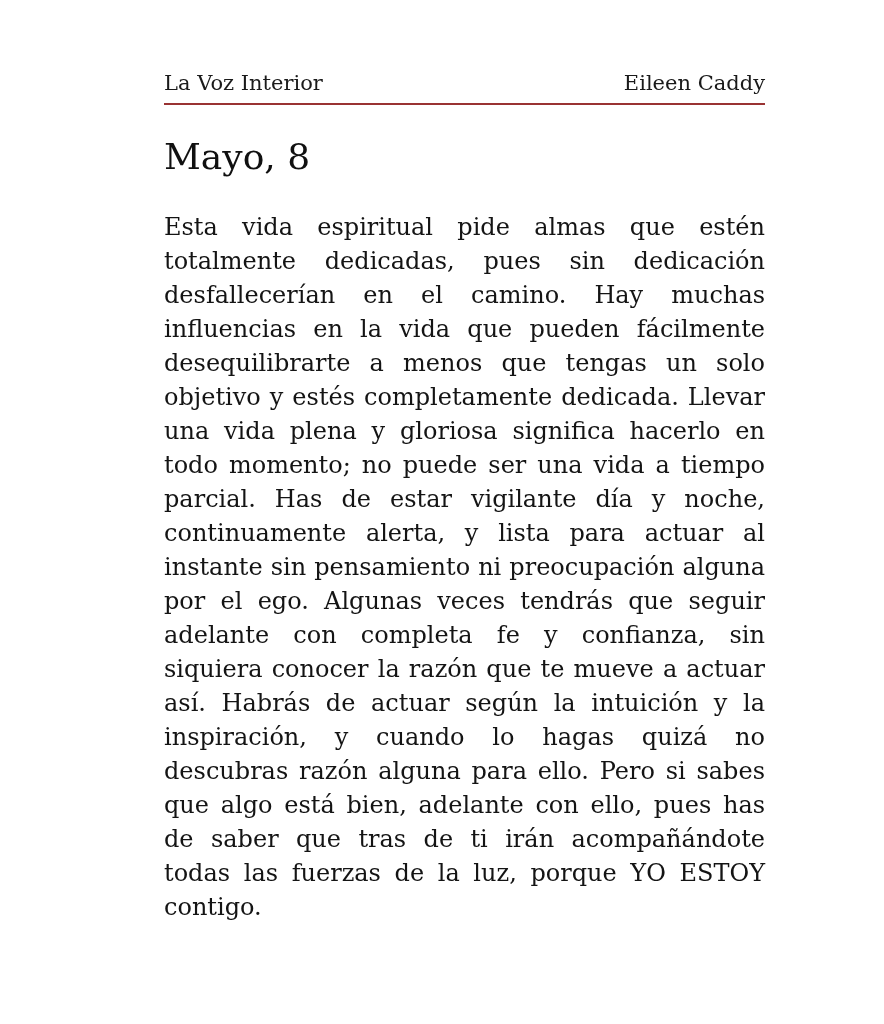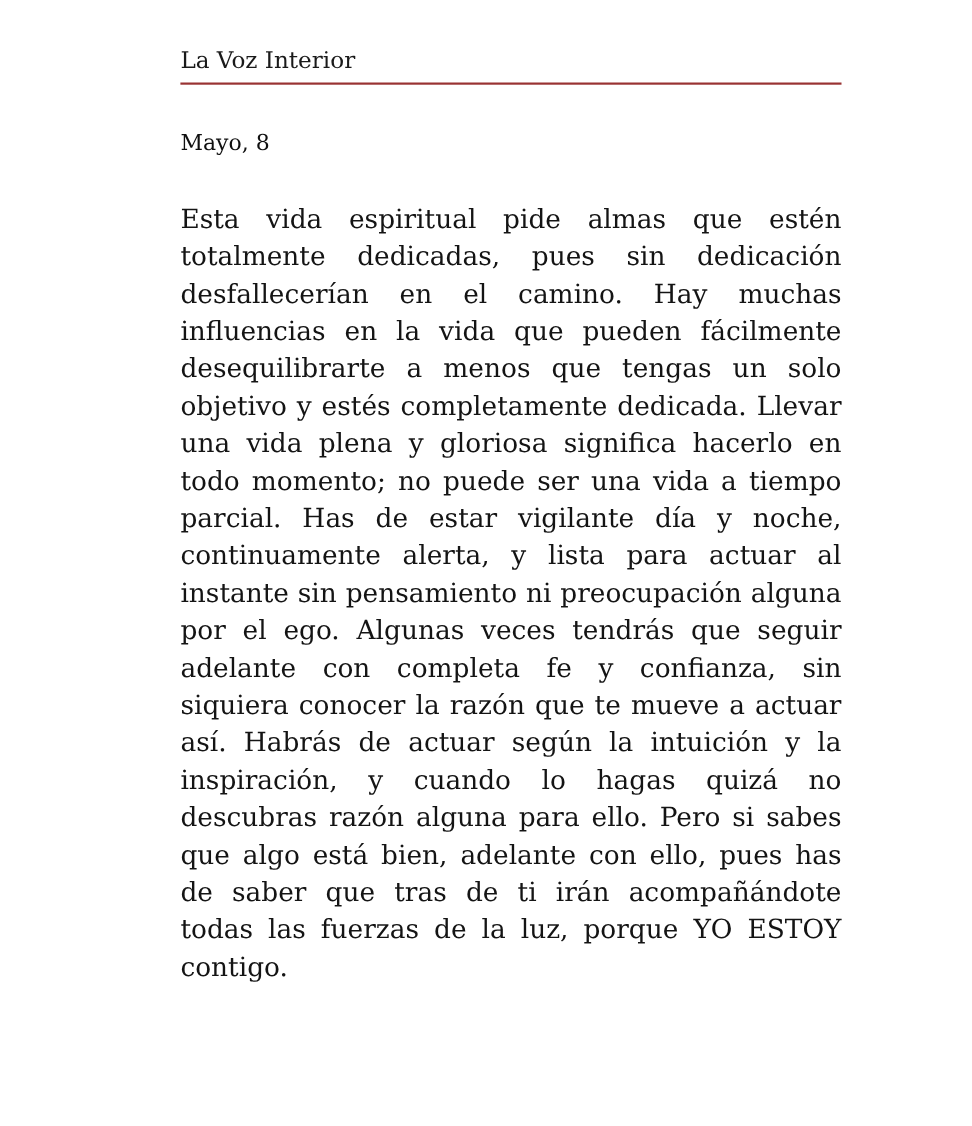--- a/index.html
+++ b/index.html
@@ -21,31 +21,31 @@
   }
   .content{
     position:absolute;
     left:164px; top:0;
     width:601px;
   }
   .running-header{
     display:flex;
     justify-content:space-between;
     align-items:baseline;
-    padding-top:42px;
+    padding-top:70px;
     padding-bottom:7px;
     border-bottom:2px solid var(--rule-color);
     font-size:21px;
     line-height:26px;
     color:#1a1a1a;
     gap:15px;
   }
   .date-heading{
     margin-top:36px;
-    font-size:20px;
+    font-size:36px;
     line-height:32px;
     font-weight:normal;
     color:#101010;
   }
   .body-text{
     margin-top:37px;
     font-size:24px;
     line-height:34px;
     text-align:justify;
     text-justify:inter-word;
@@ -53,20 +53,21 @@
   }
 </style>
 </head>
 <body>
 
 <div class="page">
   <div class="content">
 
     <div class="running-header">
       <span>La Voz Interior</span>
+      <span>Eileen Caddy</span>
     </div>
 
     <h1 class="date-heading">Mayo, 8</h1>
 
     <p class="body-text">Esta vida espiritual pide almas que estén totalmente dedicadas, pues sin dedicación desfallecerían en el camino. Hay muchas influencias en la vida que pueden fácilmente desequilibrarte a menos que tengas un solo objetivo y estés completamente dedicada. Llevar una vida plena y gloriosa significa hacerlo en todo momento; no puede ser una vida a tiempo parcial. Has de estar vigilante día y noche, continuamente alerta, y lista para actuar al instante sin pensamiento ni preocupación alguna por el ego. Algunas veces tendrás que seguir adelante con completa fe y confianza, sin siquiera conocer la razón que te mueve a actuar así. Habrás de actuar según la intuición y la inspiración, y cuando lo hagas quizá no descubras razón alguna para ello. Pero si sabes que algo está bien, adelante con ello, pues has de saber que tras de ti irán acompañándote todas las fuerzas de la luz, porque YO ESTOY contigo.</p>
 
   </div>
 </div>
 
 </body></html>

